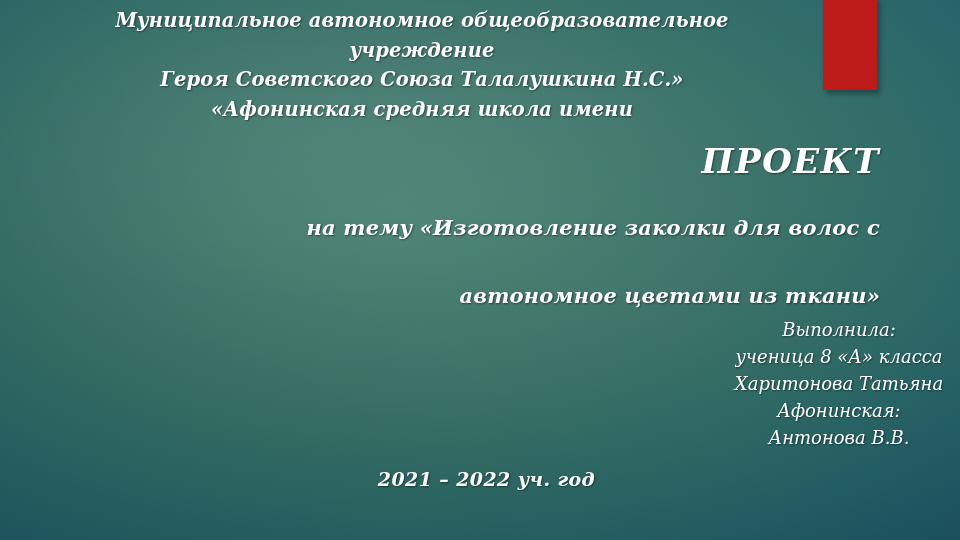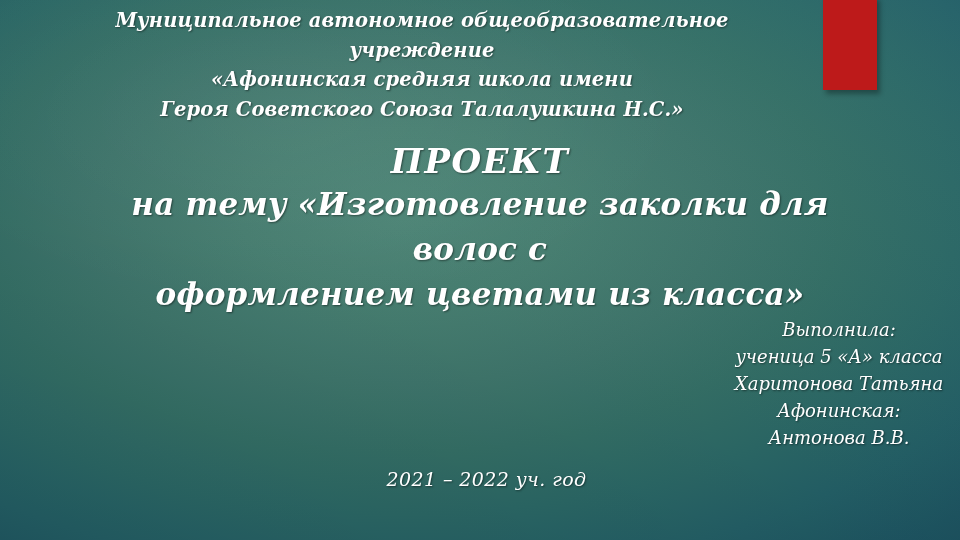--- a/index.html
+++ b/index.html
@@ -75,34 +75,35 @@
     line-height: 29.5px;
     font-weight: 700;
     letter-spacing: 0.1px;
     margin-left: 44px;
   }
 
   #title-block {
     left: 80px;
     top: 140px;
     width: 800px;
-    text-align: center;
+    text-align: right;
     white-space: normal;
   }
   #title-block .tline-main {
     font-size: 34px;
     line-height: 42px;
     font-weight: 700;
     letter-spacing: 1.5px;
   }
   #title-block .tline {
-    font-size: 31px;
+    font-size: 21px;
     line-height: 45px;
     font-weight: 700;
     letter-spacing: 0.2px;
+    margin-top: 23px;
   }
 
   #author-block {
     left: 719px;
     top: 316px;
     width: 240px;
     text-align: center;
   }
   #author-block .aline {
     font-size: 18px;
@@ -112,47 +113,47 @@
 
   #year-block {
     left: 0;
     top: 466px;
     width: 960px;
     text-align: center;
   }
   #year-block .yline {
     font-size: 19px;
     line-height: 26px;
-    font-weight: 400;
+    font-weight: 700;
     letter-spacing: 0.4px;
     padding-left: 13px;
   }
 </style>
 </head>
 <body>
 
 <div id="slide">
 
   <div class="accent-rect" style="background:#bd1a1a;"></div>
 
   <div class="txt" id="header-block">
     <div class="hline">Муниципальное автономное общеобразовательное учреждение</div>
+    <div class="hline">Героя Советского Союза Талалушкина Н.С.»</div>
     <div class="hline">«Афонинская средняя школа имени</div>
-    <div class="hline">Героя Советского Союза Талалушкина Н.С.»</div>
   </div>
 
   <div class="txt" id="title-block">
     <div class="tline-main">ПРОЕКТ</div>
     <div class="tline">на тему «Изготовление заколки для волос с</div>
-    <div class="tline">оформлением цветами из класса»</div>
+    <div class="tline">автономное цветами из ткани»</div>
   </div>
 
   <div class="txt" id="author-block">
     <div class="aline">Выполнила:</div>
-    <div class="aline">ученица 5 «А»  класса</div>
+    <div class="aline">ученица 8 «А»  класса</div>
     <div class="aline">Харитонова Татьяна</div>
     <div class="aline">Афонинская:</div>
     <div class="aline">Антонова В.В.</div>
   </div>
 
   <div class="txt" id="year-block">
     <div class="yline">2021 – 2022 уч. год</div>
   </div>
 
 </div>

